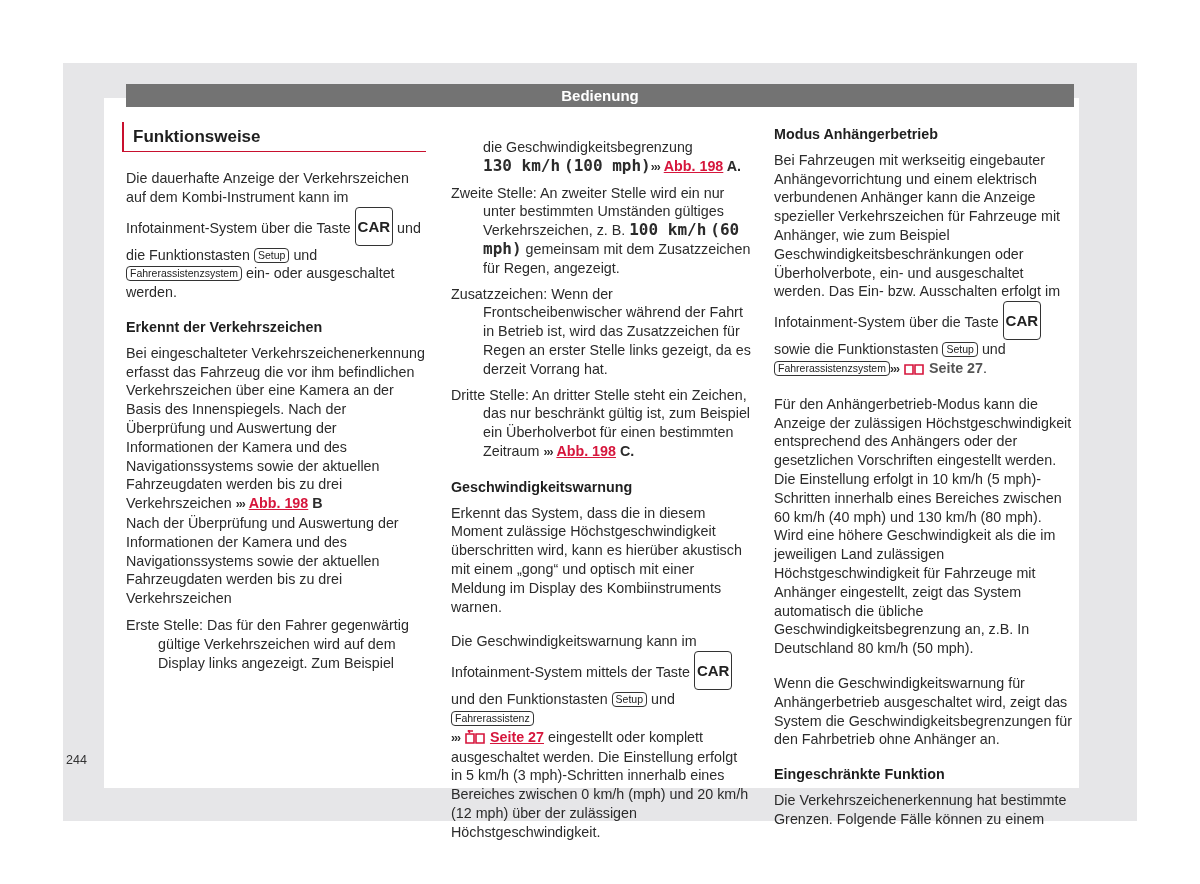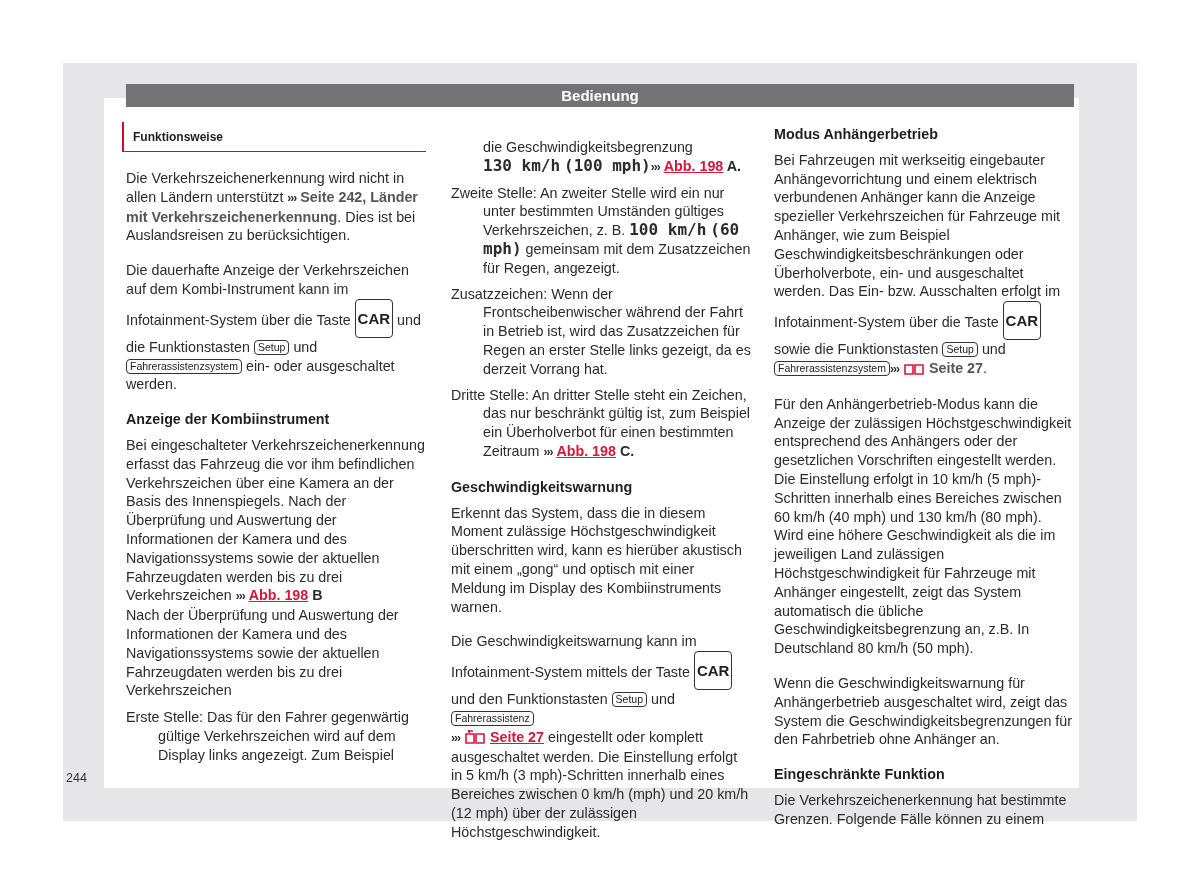--- a/index.html
+++ b/index.html
@@ -9,51 +9,50 @@
     .frame { position: absolute; left: 63px; top: 63px; width: 1074px; height: 758px; background: #e6e6e8; }
     .sheet { position: absolute; left: 104px; top: 98px; width: 975px; height: 690px; background: #ffffff; }
     .header-bar { position: absolute; left: 126px; top: 84px; width: 948px; height: 23px; background: #737373;
                   color: #ffffff; font-weight: bold; font-size: 15px; text-align: center; line-height: 23px; }
 
     .col { position: absolute; top: 122px; font-size: 14.3px; line-height: 18.8px; color: #2b2b2b; }
     .col1 { left: 126px; width: 300px; }
     .col2 { left: 451px; width: 300px; }
     .col3 { left: 774px; width: 300px; }
 
-    .section-title { font-size: 12px; font-weight: bold; color: #1f1f1f; padding: 4px 0 3px 9px;
+    .section-title { font-size: 17px; font-weight: bold; color: #1f1f1f; padding: 4px 0 3px 9px;
                      border-left: 2px solid #c8102e; border-bottom: 1.5px solid #c8102e; margin-left: -4px;
                      margin-bottom: 17px; line-height: 22px; }
     .sub { font-weight: bold; color: #1f1f1f; margin: 0 0 7px 0; }
     p { margin: 0 0 16px 0; }
     .xref { font-weight: bold; color: #555; }
     .red { color: #d6163c; font-weight: bold; text-decoration: underline; }
     .mono { font-family: "DejaVu Sans Mono", monospace; font-weight: bold; font-size: 16px; }
     .arrows { font-weight: bold; font-size: 12px; letter-spacing: -1px; }
     .key { display: inline-block; border: 1px solid #333; border-radius: 4px; font-size: 10.5px;
            line-height: 13px; padding: 0 3px; vertical-align: 1px; color: #222; background: #fff; }
     .key.car { font-weight: bold; font-size: 15px; padding: 12px 2px; }
     .book { display: inline-block; width: 22px; height: 14px; vertical-align: -2px; }
     .def { margin: 0 0 7px 0; padding-left: 32px; text-indent: -32px; }
     .cont { padding-left: 32px; margin-bottom: 7px; }
-    .page-num { position: absolute; left: 66px; top: 771px; font-size: 12.5px; color: #333; }
+    .page-num { position: absolute; left: 66px; top: 753px; font-size: 12.5px; color: #333; }
   </style>
 </head>
 <body>
 
 <div class="frame"></div>
 <div class="sheet"></div>
 <div class="header-bar">Bedienung</div>
 
 <div class="col col1">
   <div class="section-title">Funktionsweise</div>
-  <p><span>Die Verkehrszeichenerkennung wird nicht in allen Ländern unterstützt </span><span class="arrows">›››</span> <span class="xref">Seite 242, Länder mit Verkehrszeichenerkennung</span><span>. Dies ist bei Auslandsreisen zu berücksichtigen.</span></p>
 
   <p><span>Die dauerhafte Anzeige der Verkehrszeichen auf dem Kombi-Instrument kann im Infotainment-System über die Taste </span><span class="key car">CAR</span><span> und die Funktionstasten </span><span class="key">Setup</span><span> und </span><br><span class="key">Fahrerassistenzsystem</span><span> ein- oder ausgeschaltet werden.</span></p>
 
-  <div class="sub">Anzeige der Kombiinstrument</div>
+  <div class="sub">Erkennt der Verkehrszeichen</div>
   <p style="margin-bottom:8px"><span>Bei eingeschalteter Verkehrszeichenerkennung erfasst das Fahrzeug die vor ihm befindlichen Verkehrszeichen über eine Kamera an der Basis des Innenspiegels. Nach der Überprüfung und Auswertung der Informationen der Kamera und des Navigationssystems sowie der aktuellen Fahrzeugdaten werden bis zu drei Verkehrszeichen </span><span class="arrows">›››</span> <span class="red">Abb. 198</span><b> B</b><br><span>Nach der Überprüfung und Auswertung der Informationen der Kamera und des Navigationssystems sowie der aktuellen Fahrzeugdaten werden bis zu drei Verkehrszeichen</span></p>
 
   <div class="def"><span>Erste Stelle:</span><span> Das für den Fahrer gegenwärtig gültige Verkehrszeichen wird auf dem Display links angezeigt. Zum Beispiel</span></div>
 </div>
 
 <div class="col col2" style="top:138px">
   <div class="cont"><span>die Geschwindigkeitsbegrenzung</span><br><span class="mono">130 km/h</span> <span class="mono">(100 mph)</span><span class="arrows">›››</span> <span class="red">Abb. 198</span><b> A.</b></div>
 
   <div class="def"><span>Zweite Stelle:</span><span> An zweiter Stelle wird ein nur unter bestimmten Umständen gültiges Verkehrszeichen, z. B. </span><span class="mono">100 km/h</span> <span class="mono">(60 mph)</span><span> gemeinsam mit dem Zusatzzeichen für Regen, angezeigt.</span></div>
 

